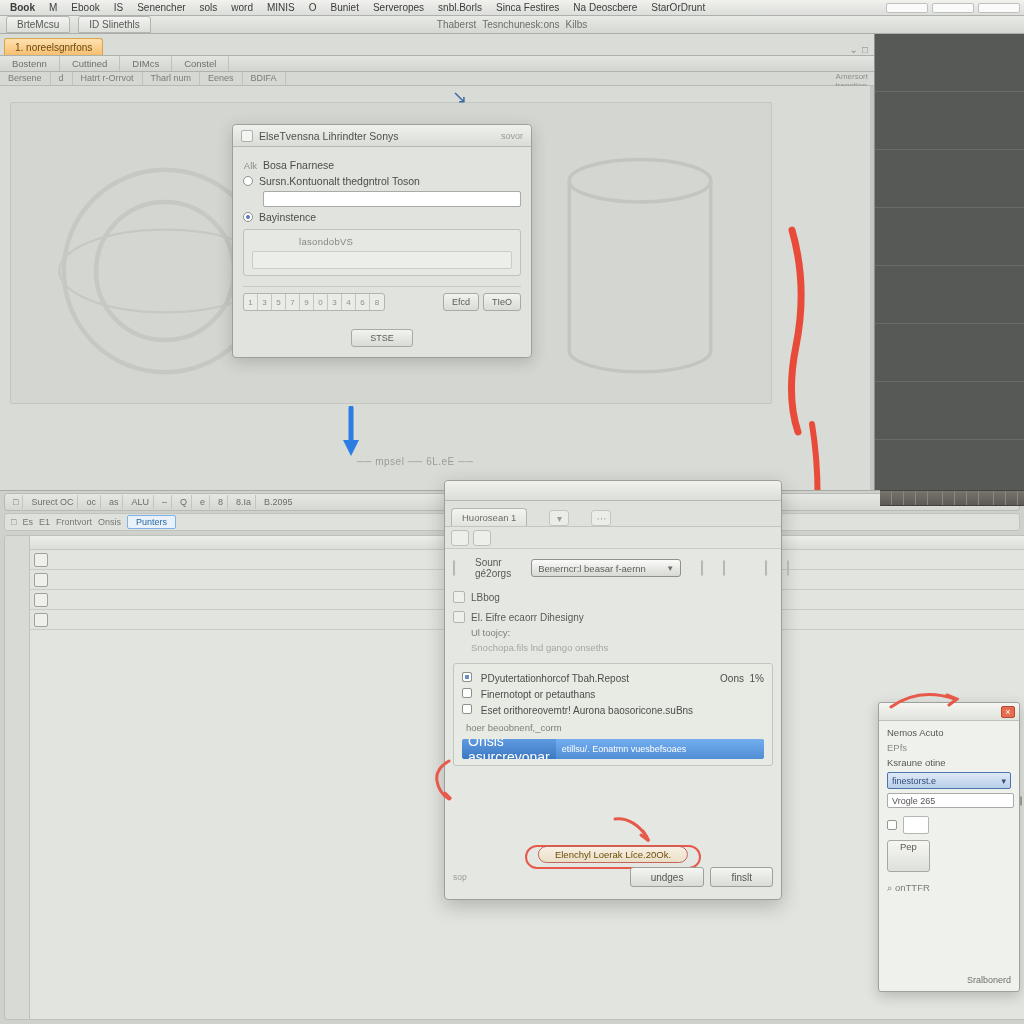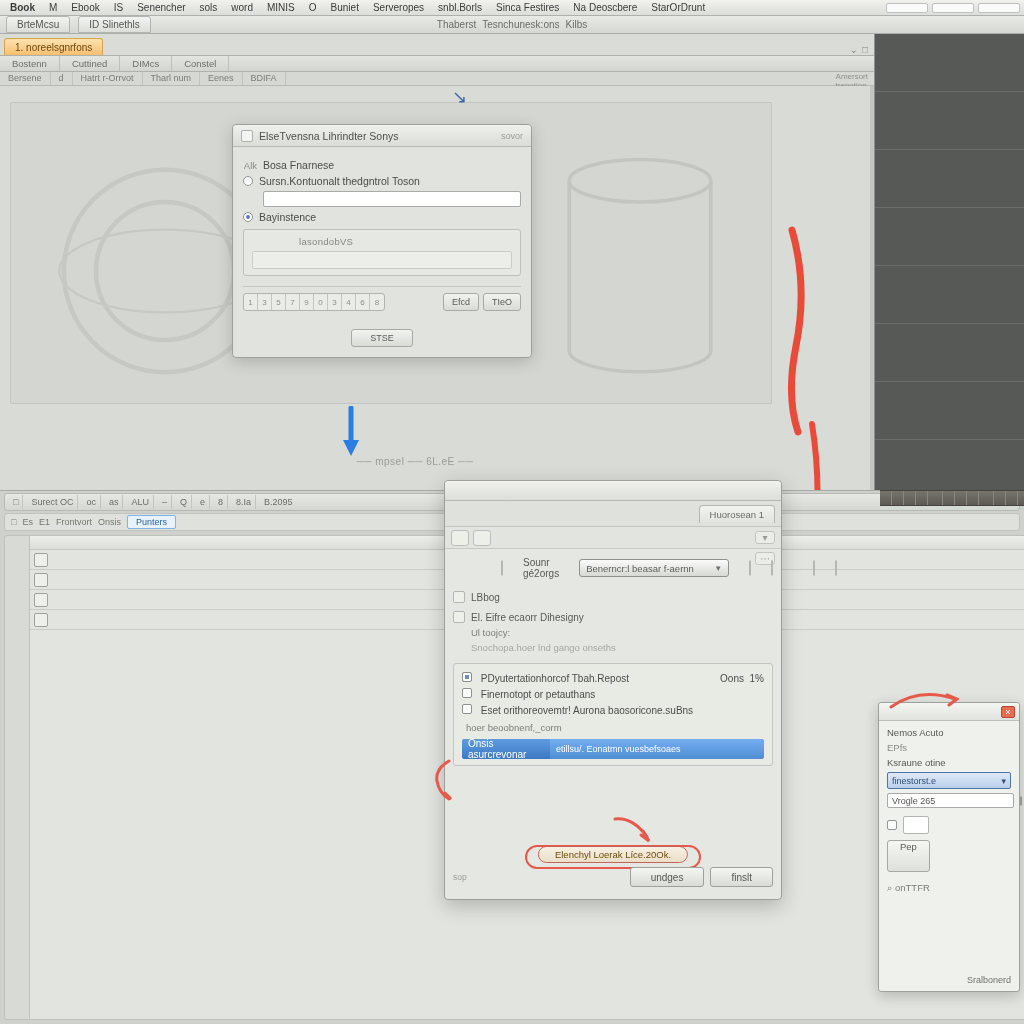--- a/index.html
+++ b/index.html
@@ -114,48 +114,48 @@
   .ruler2 { position:absolute; top:490px; left:880px; right:0; height:16px;
     background:linear-gradient(#77746d,#5c5a54); border-top:1px solid #43423e; border-bottom:1px solid #43423e;}
   .ruler2 .tick { display:inline-block; width:12px; height:100%; border-right:1px solid #8a8780;}
 
   
   .dialog2 { position:absolute; top:480px; left:444px; width:338px; height:420px;
     background:#e5e7e2; border:1px solid #9da09a; border-radius:4px;
     box-shadow: 0 6px 20px rgba(0,0,0,.22); font-size:10.5px; color:#4b4e49; }
   .d2-titlebar { height:20px; background:linear-gradient(#f1f2ee,#dcded9); border-bottom:1px solid #b6b9b3;
     border-radius:4px 4px 0 0;}
-  .d2-tabrow { height:26px; padding:4px 6px 0; display:flex; align-items:flex-end; gap:8px;
-    background:#dfe1dc; border-bottom:1px solid #c3c6c0;flex-direction:column;}
+  .d2-tabrow { height:26px; padding:4px 6px 0; display:flex; align-items:flex-end; gap:16px;
+    background:#dfe1dc; border-bottom:1px solid #c3c6c0;}
   .d2-tab { padding:3px 10px; border:1px solid #b4b7b1; border-bottom:none; border-radius:4px 4px 0 0;
     background:linear-gradient(#f3f4f0,#e1e3de); font-size:9.5px; color:#6a6d67;}
   .d2-tabend { width:20px; height:16px; border:1px solid #c3c6c0; border-radius:3px; background:#ebede8; margin-left:6px;
     display:flex; align-items:center; justify-content:center; color:#9a9d96; font-size:10px;}
   .d2-iconbar { height:22px; padding:3px 6px; display:flex; align-items:center; gap:4px;
     background:#e2e4df; border-bottom:1px solid #c8cbc5;}
   .d2-ibox { width:18px; height:16px; border:1px solid #bcbfb9; border-radius:3px; background:#edefe9;}
   .d2-body { padding:4px 8px; }
-  .d2-pickrow { display:flex; align-items:center; gap:20px; padding:4px 0;margin-left:48px; }
+  .d2-pickrow { display:flex; align-items:center; gap:20px; padding:4px 0; }
   .d2-pickrow .plabel { font-size:10px; color:#585b55; }
   .d2-combo { flex:0 0 150px; height:18px; border:1px solid #8f928c; border-radius:3px;
     background:linear-gradient(#fbfbf9,#d7d9d3); padding:0 6px; display:flex; align-items:center;
     justify-content:space-between; font-size:9.5px; color:#5c5f59;}
   .d2-combo .car { font-size:8px; color:#6e716b;}
   .d2-sq { width:16px; height:16px; border:1px solid #b6b9b3; border-radius:3px; background:#edeFe9;}
   .d2-section { margin-top:8px; }
   .d2-section .stitle { font-size:10px; color:#585b55; margin-bottom:4px; display:flex; align-items:center; gap:6px;}
   .d2-section .sicon { width:12px; height:12px; border:1px solid #b4b7b1; background:#eef0ea; border-radius:2px;}
   .d2-sub { margin-left:18px; font-size:9.5px; color:#7c7f79; margin-top:4px;}
   .d2-run { margin-top:10px; border:1px solid #c3c6c0; border-radius:3px; padding:6px 8px; background:#e8eae4;}
   .d2-runrow { display:flex; align-items:center; justify-content:space-between; font-size:10px; padding:2px 0;}
   .d2-chk { width:10px; height:10px; border:1px solid #8e918b; background:#fff; border-radius:2px; display:inline-block; margin-right:6px;}
   .d2-chk.on{ background:#6a8fc4; box-shadow: inset 0 0 0 2px #fff;}
   .d2-sel { height:20px; display:flex; align-items:stretch; margin-top:6px; border-radius:3px; overflow:hidden;
     box-shadow: 0 0 0 1px #3a6fb5 inset;}
-  .d2-sel .selL { flex:0 0 88px; background:linear-gradient(#5f9be1,#3d79c1); color:#fff; font-size:10px;
+  .d2-sel .selL { flex:0 0 88px; background:linear-gradient(#5f9be1,#3d79c1); color:#fff; font-size:14px;
     display:flex; align-items:center; padding:0 6px;}
   .d2-sel .selR { flex:1; background:linear-gradient(#74aef0,#4f8dd4); color:#fff; font-size:9px;
     display:flex; align-items:center; padding:0 6px;}
   .d2-panel { margin-top:18px; border:1px solid #c3c6c0; border-radius:3px; padding:8px; background:#eceee8;}
   .d2-panel .prow { display:flex; align-items:center; gap:8px; font-size:10px; color:#575a54; padding:3px 0;}
   .d2-foot { position:absolute; bottom:12px; left:8px; right:8px; display:flex; align-items:center; gap:6px;}
   .d2-foot .sp { flex:1;}
   .d2-btn { height:20px; padding:0 20px; border:1px solid #9ea19b; border-radius:3px;
     background:linear-gradient(#f5f6f2,#d9dbd5); font-size:10px; color:#565953; display:flex; align-items:center;}
   .d2-footL { font-size:8.5px; color:#9a9d96; }
@@ -427,21 +427,21 @@
           <span class="sicon"></span>
         <span>LBbog</span>
         </div>
     </div>
     <div class="d2-section">
       <div class="stitle">
           <span class="sicon"></span>
         <span>El. Eifre ecaorr Dihesigny</span>
         </div>
       <div class="d2-sub">Ul toojcy:</div>
-      <div class="d2-sub" style="color:#a5a8a2">Snochopa.hoer lnd gango onseths</div>
+      <div class="d2-sub" style="color:#a5a8a2">Snochopa.fils lnd gango onseths</div>
     </div>
 
     <div class="d2-run">
       <div class="d2-runrow">
         <span><span class="d2-chk on"></span>
           <span>PDyutertationhorcof Tbah.Repost</span></span>
         <span>
           <span>Oons</span>&nbsp;
           <span>1%</span>
         </span>

